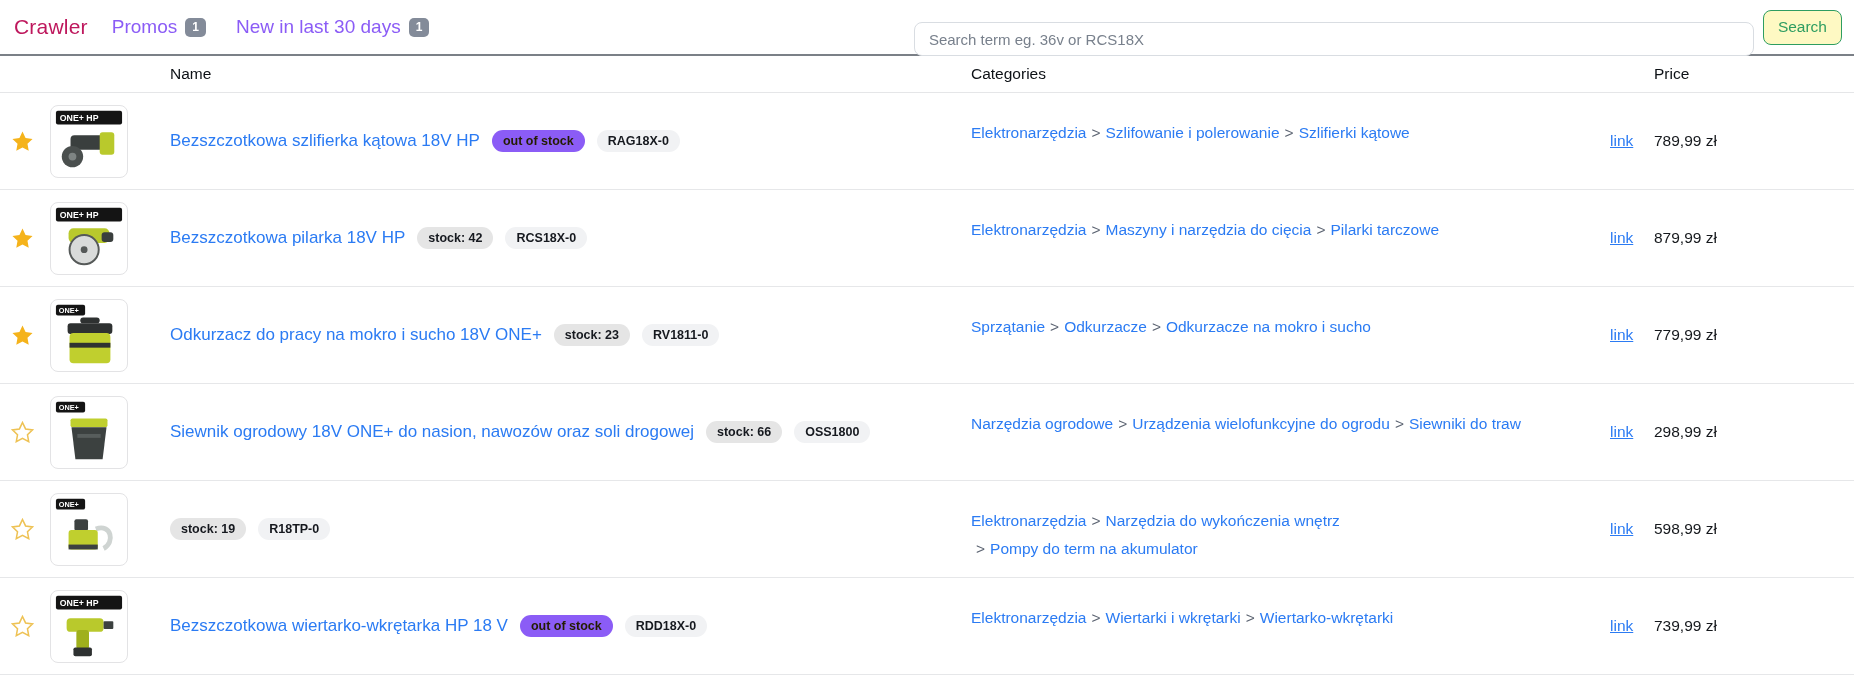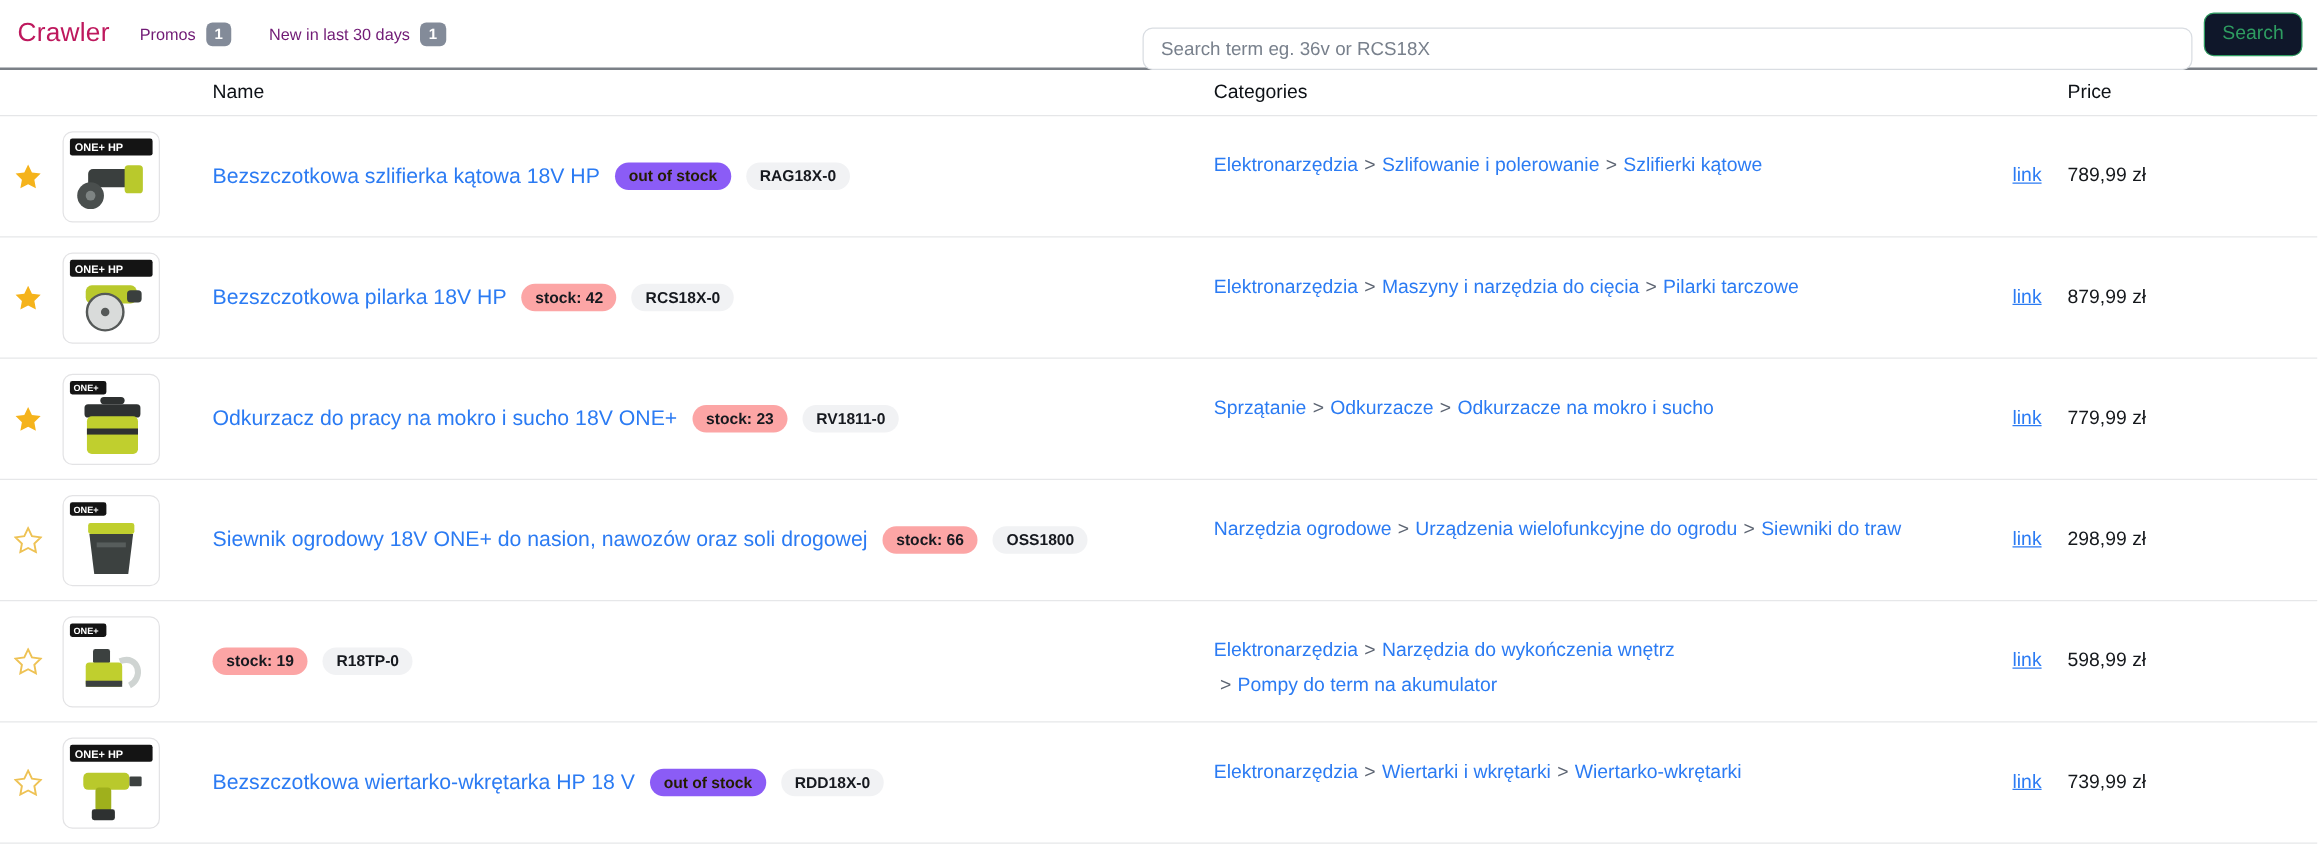--- a/index.html
+++ b/index.html
@@ -9,33 +9,33 @@
   
   .topbar {
     height: 56px; display: flex; align-items: center;
     padding: 0 12px 0 14px;
     border-bottom: 2px solid #7b8087;
     background: #fff;
   }
   .app-title { font-size: 21px; font-weight: 500; color: #be185d; letter-spacing: .2px; }
   .nav { display: flex; align-items: center; gap: 30px; margin-left: 24px; }
   .nav-item { display: flex; align-items: center; gap: 8px; cursor: pointer; }
-  .nav-label { font-size: 13px; color: #701a75; }
+  .nav-label { font-size: 19px; color: #8b5cf6; }
   .count-badge {
     background: #838b99; color: #fff; font-size: 12px; font-weight: 700;
     padding: 2px 7px; border-radius: 5px; line-height: 15px;
   }
   .search-area { margin-left: auto; display: flex; align-items: center; gap: 9px; }
   .search-input {
     width: 840px; height: 34px; border: 1px solid #d9dde2; border-radius: 8px;
     padding: 0 14px; font-size: 15px; font-family: inherit; color: #2a2f37; outline: none; margin-top: 24px;
   }
   .search-input::placeholder { color: #78808c; }
   .search-btn {
-    height: 35px; padding: 0 14px; background: #0f172a; border: 1px solid #2e9d61;
+    height: 35px; padding: 0 14px; background: #fef9c3; border: 1px solid #2e9d61;
     border-radius: 8px; color: #2e9d61; font-size: 15.5px; font-family: inherit; cursor: pointer;
   }
 
   
   .grid-row {
     display: grid;
     grid-template-columns: 44px 96px 825px 625px 50px auto;
     align-items: center;
   }
   .thead { height: 37px; border-bottom: 1px solid #e5e6e8; font-weight: 400; font-size: 15.5px; color: #0d1116; }
@@ -56,21 +56,21 @@
   }
   .thumb svg { display: block; width: 100%; height: 100%; }
   .brand-text { font-family: "Liberation Sans", sans-serif; font-weight: 700; }
 
   .cell-name { padding-left: 30px; display: flex; align-items: center; gap: 12px; }
   .name-link { font-size: 17px; color: #2b7bf3; text-decoration: none; cursor: pointer; white-space: nowrap; }
   .pill {
     font-size: 12.5px; font-weight: 700; padding: 5px 11px; border-radius: 13px;
     white-space: nowrap; line-height: 1;
   }
-  .pill-stock { background: #fca5a5; color: #16191f; text-align: right; }
+  .pill-stock { background: #e5e5e5; color: #16191f; text-align: right; }
   .pill-oos   { background: #8b5cf6; color: #241d00; }
   .pill-sku   { background: #f1f2f4; color: #16191f; }
 
   .cell-categories { padding-left: 6px; align-self: center; height: 44px; line-height: 28px; font-size: 15.5px; overflow: visible; }
   .cat-link { color: #2b7bf3; cursor: pointer; text-decoration: none; }
   .cat-sep { color: #5c московia; }
   .cat-sep { color: #5c6472; padding: 0 5px; }
 
   .cell-link { padding-left: 20px; }
   .row-link { font-size: 15.5px; color: #2b7bf3; text-decoration: underline; cursor: pointer; text-align: right; }

